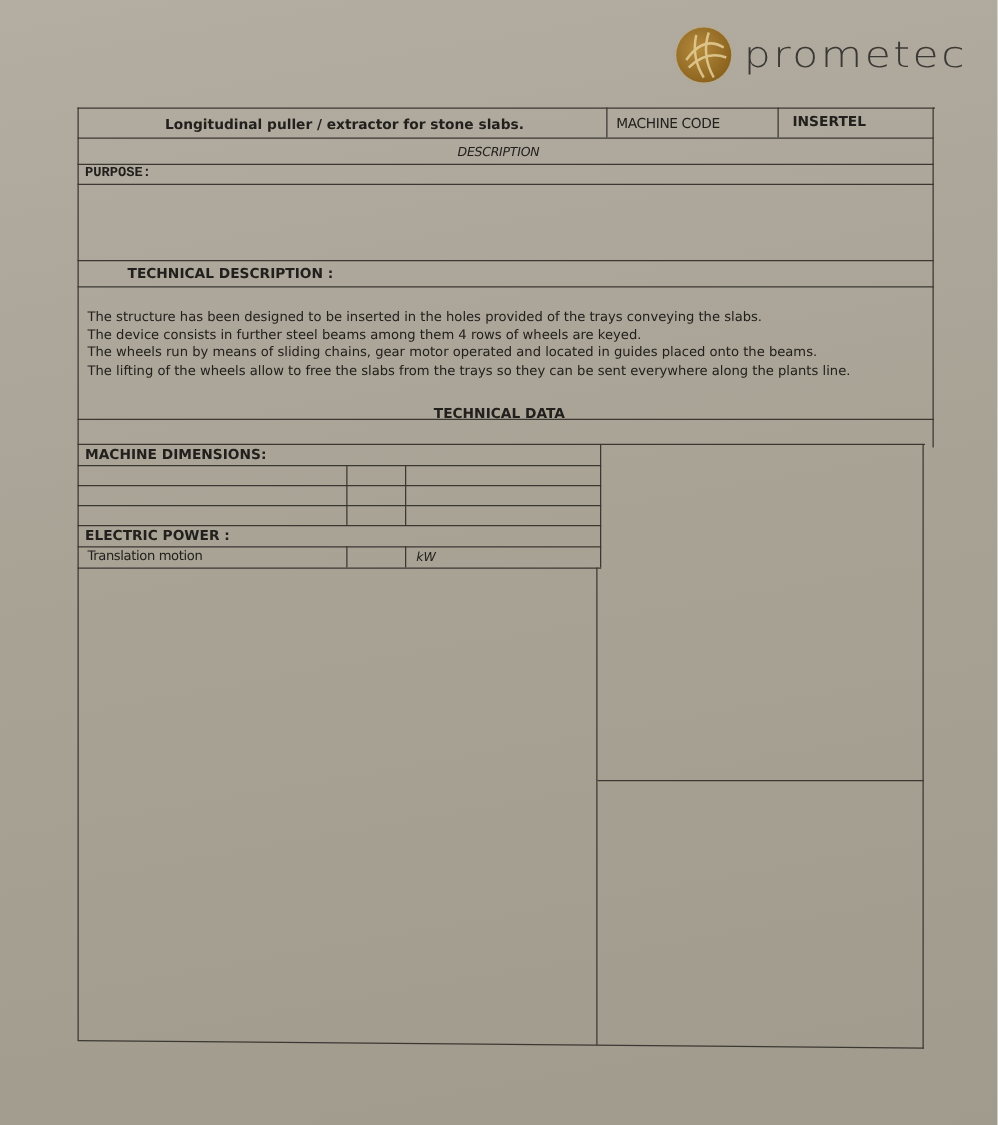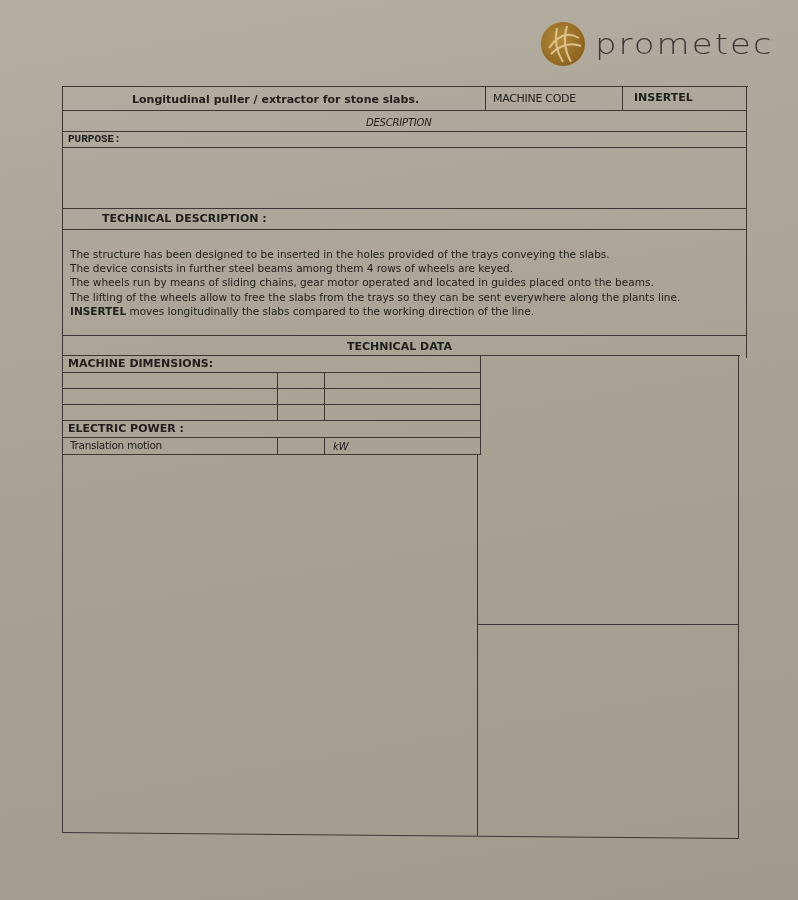--- a/index.html
+++ b/index.html
@@ -66,25 +66,24 @@
 </div>
 <div class="hline" style="left:62px; top:208px; width:685px;"></div>
 
 <div class="t b" style="left:70px; top:212px;margin-left:32px;">TECHNICAL DESCRIPTION :</div>
 <div class="hline" style="left:62px; top:229px; width:685px;"></div>
 <div class="para" style="left:70px; top:247px;">
   <div>The structure has been designed to be inserted in the holes provided of the trays conveying the slabs.</div>
   <div>The device consists in further steel beams among them 4 rows of wheels are keyed.</div>
   <div>The wheels run by means of sliding chains, gear motor operated and located in guides placed onto the beams.</div>
   <div>The lifting of the wheels allow to free the slabs from the trays so they can be sent everywhere along the plants line.</div>
-  <div><b>INSERTEL</b><span> moves longitudinally the slabs compared to the working direction of the line.</span></div>
 </div>
 <div class="hline" style="left:62px; top:335px; width:685px;"></div>
 
-<div class="t b" style="left:347px; top:340px;">TECHNICAL DATA</div>
+<div class="t b" style="left:347px; top:324px;">TECHNICAL DATA</div>
 <div class="hline" style="left:62px; top:355px; width:678px;"></div>
 
 <div class="t b" style="left:68px; top:357px;">MACHINE DIMENSIONS:</div>
 <div class="vline" style="left:480px; top:356px; height:98px;"></div>
 <div class="hline" style="left:62px; top:372px; width:419px;"></div>
 <div class="hline" style="left:62px; top:388px; width:419px;"></div>
 <div class="hline" style="left:62px; top:404px; width:419px;"></div>
 <div class="hline" style="left:62px; top:420px; width:419px;"></div>
 <div class="vline" style="left:277px; top:372px; height:48px;"></div>
 <div class="vline" style="left:324px; top:372px; height:48px;"></div>

